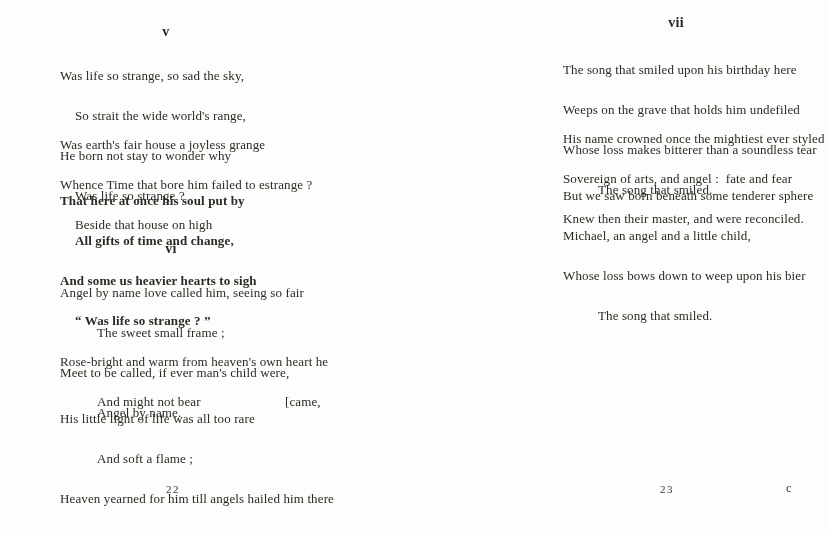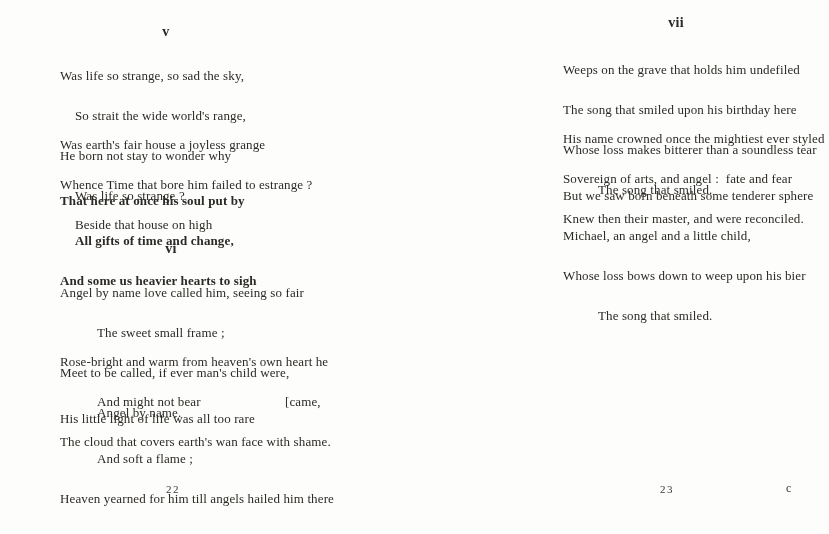--- a/index.html
+++ b/index.html
@@ -72,54 +72,54 @@
     <div class="stanza" style="left:60px; top:111px;">
       <div class="line">Was earth's fair house a joyless grange</div>
       <div class="line">Whence Time that bore him failed to estrange ?</div>
       <div class="line ind1">Beside that house on high</div>
     </div>
 
     <div class="stanza" style="left:60px; top:167px;font-weight:bold;">
       <div class="line">That here at once his soul put by</div>
       <div class="line ind1">All gifts of time and change,</div>
       <div class="line">And some us heavier hearts to sigh</div>
+      <div class="line ind1">“ Was life so strange ? ”</div>
     </div>
 
     <div class="section-heading" style="left:171px; top:241px;">vi</div>
 
     <div class="stanza" style="left:60px; top:259px;">
       <div class="line">Angel by name love called him, seeing so fair</div>
       <div class="line ind2">The sweet small frame ;</div>
       <div class="line">Meet to be called, if ever man's child were,</div>
       <div class="line ind2">Angel by name.</div>
     </div>
 
     <div class="stanza" style="left:60px; top:328px;">
       <div class="line">Rose-bright and warm from heaven's own heart he</div>
       <div class="line ind2"><span>And might not bear</span><span class="catchword">[came,</span></div>
-      <div class="line">The cloud that covers earth's wan face with shame.</div>
     </div>
 
     <div class="stanza" style="left:60px; top:385px;">
       <div class="line">His little light of life was all too rare</div>
       <div class="line ind2">And soft a flame ;</div>
       <div class="line">Heaven yearned for him till angels hailed him there</div>
       <div class="line ind2">Angel by name.</div>
     </div>
 
     <div class="page-number" style="left:166px; top:483px;">22</div>
   </div>
 
   <div>
 
     <div class="section-heading" style="left:676px; top:15px;">vii</div>
 
     <div class="stanza" style="left:563px; top:36px;">
+      <div class="line">The song that smiled upon his birthday here</div>
       <div class="line">Weeps on the grave that holds him undefiled</div>
-      <div class="line">The song that smiled upon his birthday here</div>
       <div class="line">Whose loss makes bitterer than a soundless tear</div>
       <div class="line ind2r">The song that smiled.</div>
     </div>
 
     <div class="stanza" style="left:563px; top:105px;">
       <div class="line">His name crowned once the mightiest ever styled</div>
       <div class="line">Sovereign of arts, and angel :  fate and fear</div>
       <div class="line">Knew then their master, and were reconciled.</div>
     </div>
 

